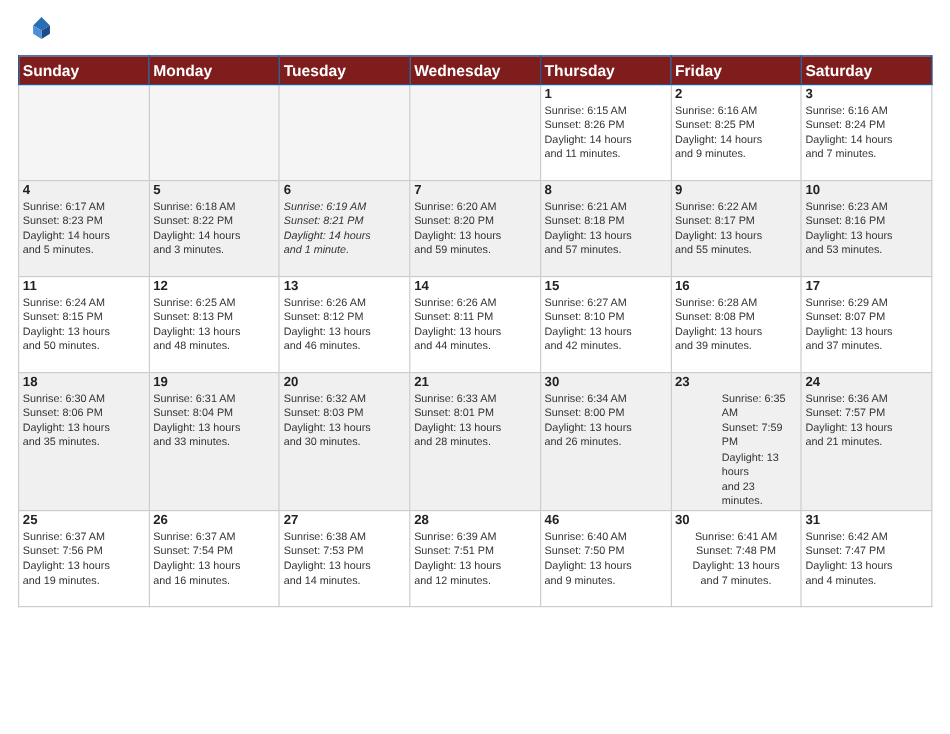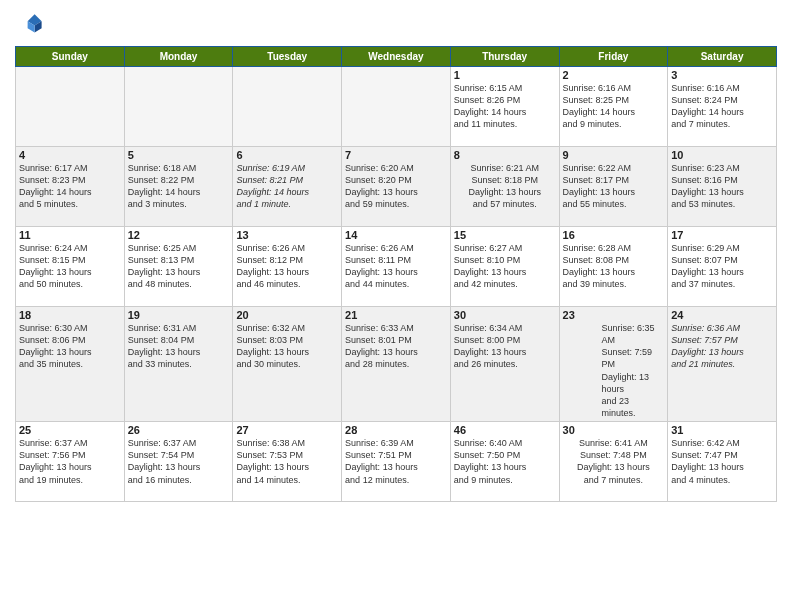--- a/index.html
+++ b/index.html
@@ -49,27 +49,27 @@
     .location {
       font-size: 15px;
       color: #444;
     }
     .calendar {
       width: 100%;
       border-collapse: collapse;
       table-layout: fixed;
     }
     .calendar th {
-      background: #4d7c0f;
+      background: #7f1d1d;
       color: #fff;
-      font-size: 10px;
+      font-size: 13px;
       font-weight: bold;
       padding: 4px 3px;
       border: 1px solid #1a5a9a;
-      text-align: center;
+      text-align: left;
     }
     .calendar td {
       border: 1px solid #ccc;
       vertical-align: top;
       padding: 2px 3px;
       font-size: 9.5px;
       color: #222;
       height: 80px;
       background: #fff;
     }
@@ -177,21 +177,21 @@
           </td>
           <td class="gray-row">
             <div class="day-num">7</div>
             <div class="day-info" style="white-space: pre-line;">Sunrise: 6:20 AM
 Sunset: 8:20 PM
 Daylight: 13 hours
 and 59 minutes.</div>
           </td>
           <td class="gray-row">
             <div class="day-num">8</div>
-            <div class="day-info" style="white-space: pre-line; text-align: center;">Sunrise: 6:21 AM
+            <div class="day-info" style="white-space: pre-line;">Sunrise: 6:21 AM
 Sunset: 8:18 PM
 Daylight: 13 hours
 and 57 minutes.</div>
           </td>
           <td class="gray-row">
             <div class="day-num">9</div>
             <div class="day-info" style="white-space: pre-line;">Sunrise: 6:22 AM
 Sunset: 8:17 PM
 Daylight: 13 hours
 and 55 minutes.</div>
@@ -293,21 +293,21 @@
           </td>
           <td class="gray-row">
             <div class="day-num">23</div>
             <div class="day-info" style="white-space: pre-line; margin-left: 39px;">Sunrise: 6:35 AM
 Sunset: 7:59 PM
 Daylight: 13 hours
 and 23 minutes.</div>
           </td>
           <td class="gray-row">
             <div class="day-num">24</div>
-            <div class="day-info" style="white-space: pre-line; font-style: italic;">Sunrise: 6:36 AM
+            <div class="day-info" style="white-space: pre-line;">Sunrise: 6:36 AM
 Sunset: 7:57 PM
 Daylight: 13 hours
 and 21 minutes.</div>
           </td>
         </tr>
         <tr>
           <td>
             <div class="day-num">25</div>
             <div class="day-info" style="white-space: pre-line;">Sunrise: 6:37 AM
 Sunset: 7:56 PM

